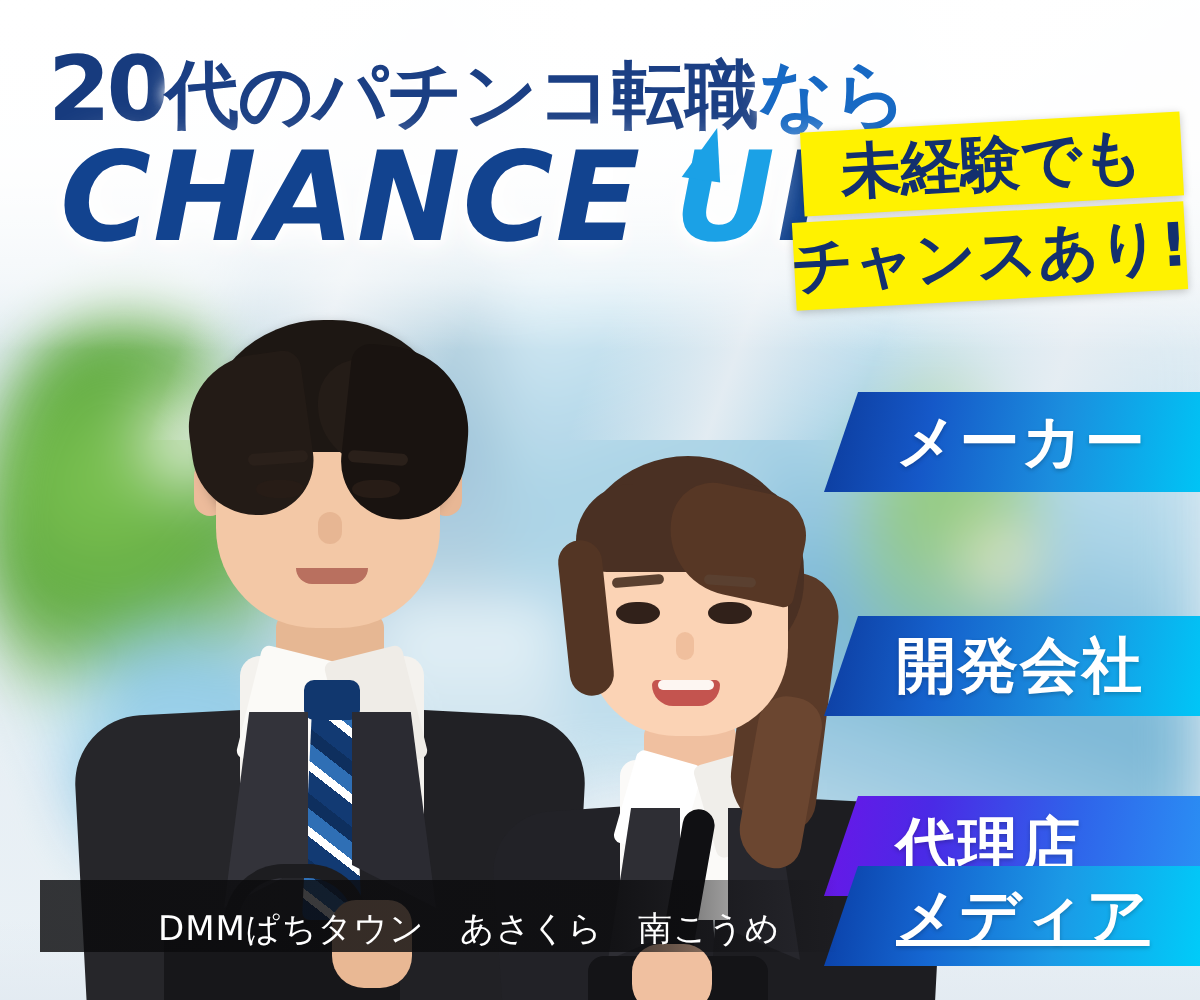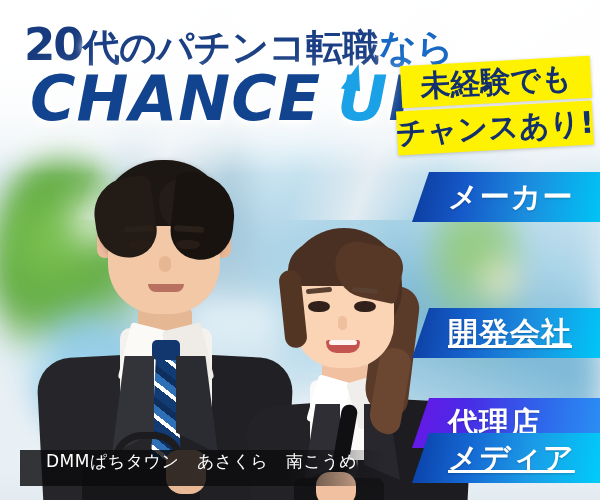--- a/index.html
+++ b/index.html
@@ -172,31 +172,31 @@
   .ribbon{
     position:absolute;right:0;width:188px;height:50px;
     color:#ffffff;font-weight:bold;font-size:30px;
     display:flex;align-items:center;
     padding-left:36px;box-sizing:border-box;
     clip-path:polygon(17px 0,100% 0,100% 100%,0 100%);
     letter-spacing:1px;
     text-shadow:0 1px 2px rgba(0,0,0,.22);
     box-shadow:0 2px 6px rgba(0,0,0,.18);
   }
-  .r1{top:172px;background:linear-gradient(100deg,#0c3b9c 0%,#1558c8 28%,#1b8ede 62%,#00c4f5 100%);align-items:center;}
+  .r1{top:196px;background:linear-gradient(100deg,#0c3b9c 0%,#1558c8 28%,#1b8ede 62%,#00c4f5 100%);align-items:center;}
   .r2{top:245px;background:linear-gradient(100deg,#3a10c8 0%,#3c31e0 30%,#2f6ae6 65%,#2b8ef2 100%);}
-  .r3{top:308px;background:linear-gradient(100deg,#0d3ca0 0%,#1561cc 30%,#1b92e0 65%,#00c6f7 100%);text-decoration:underline;}
+  .r3{top:308px;background:linear-gradient(100deg,#0d3ca0 0%,#1561cc 30%,#1b92e0 65%,#00c6f7 100%);}
   .r4{top:370px;background:linear-gradient(100deg,#6a16e8 0%,#4a2ae6 28%,#2f63ea 65%,#2a90f4 100%);margin-top:28px;}
   .r5{top:433px;background:linear-gradient(100deg,#0a3ea6 0%,#1567d2 30%,#1b9ae6 62%,#00ccf9 100%);text-decoration:underline;}
 
   
   .caption{
-    position:absolute;left:20px;top:450px;width:366px;height:36px;
+    position:absolute;left:20px;top:440px;width:366px;height:36px;
     background:linear-gradient(90deg,rgba(10,10,12,.82) 0%,rgba(12,12,14,.80) 72%,rgba(14,14,16,.0) 100%);
-    display:flex;align-items:flex-start;
+    display:flex;align-items:flex-end;padding-left:33px;
   }
   .caption span{
     color:#ffffff;font-size:17px;padding-left:26px;white-space:nowrap;letter-spacing:.5px;
   }
 </style>
 </head>
 <body>
 
 <div class="banner">
 

